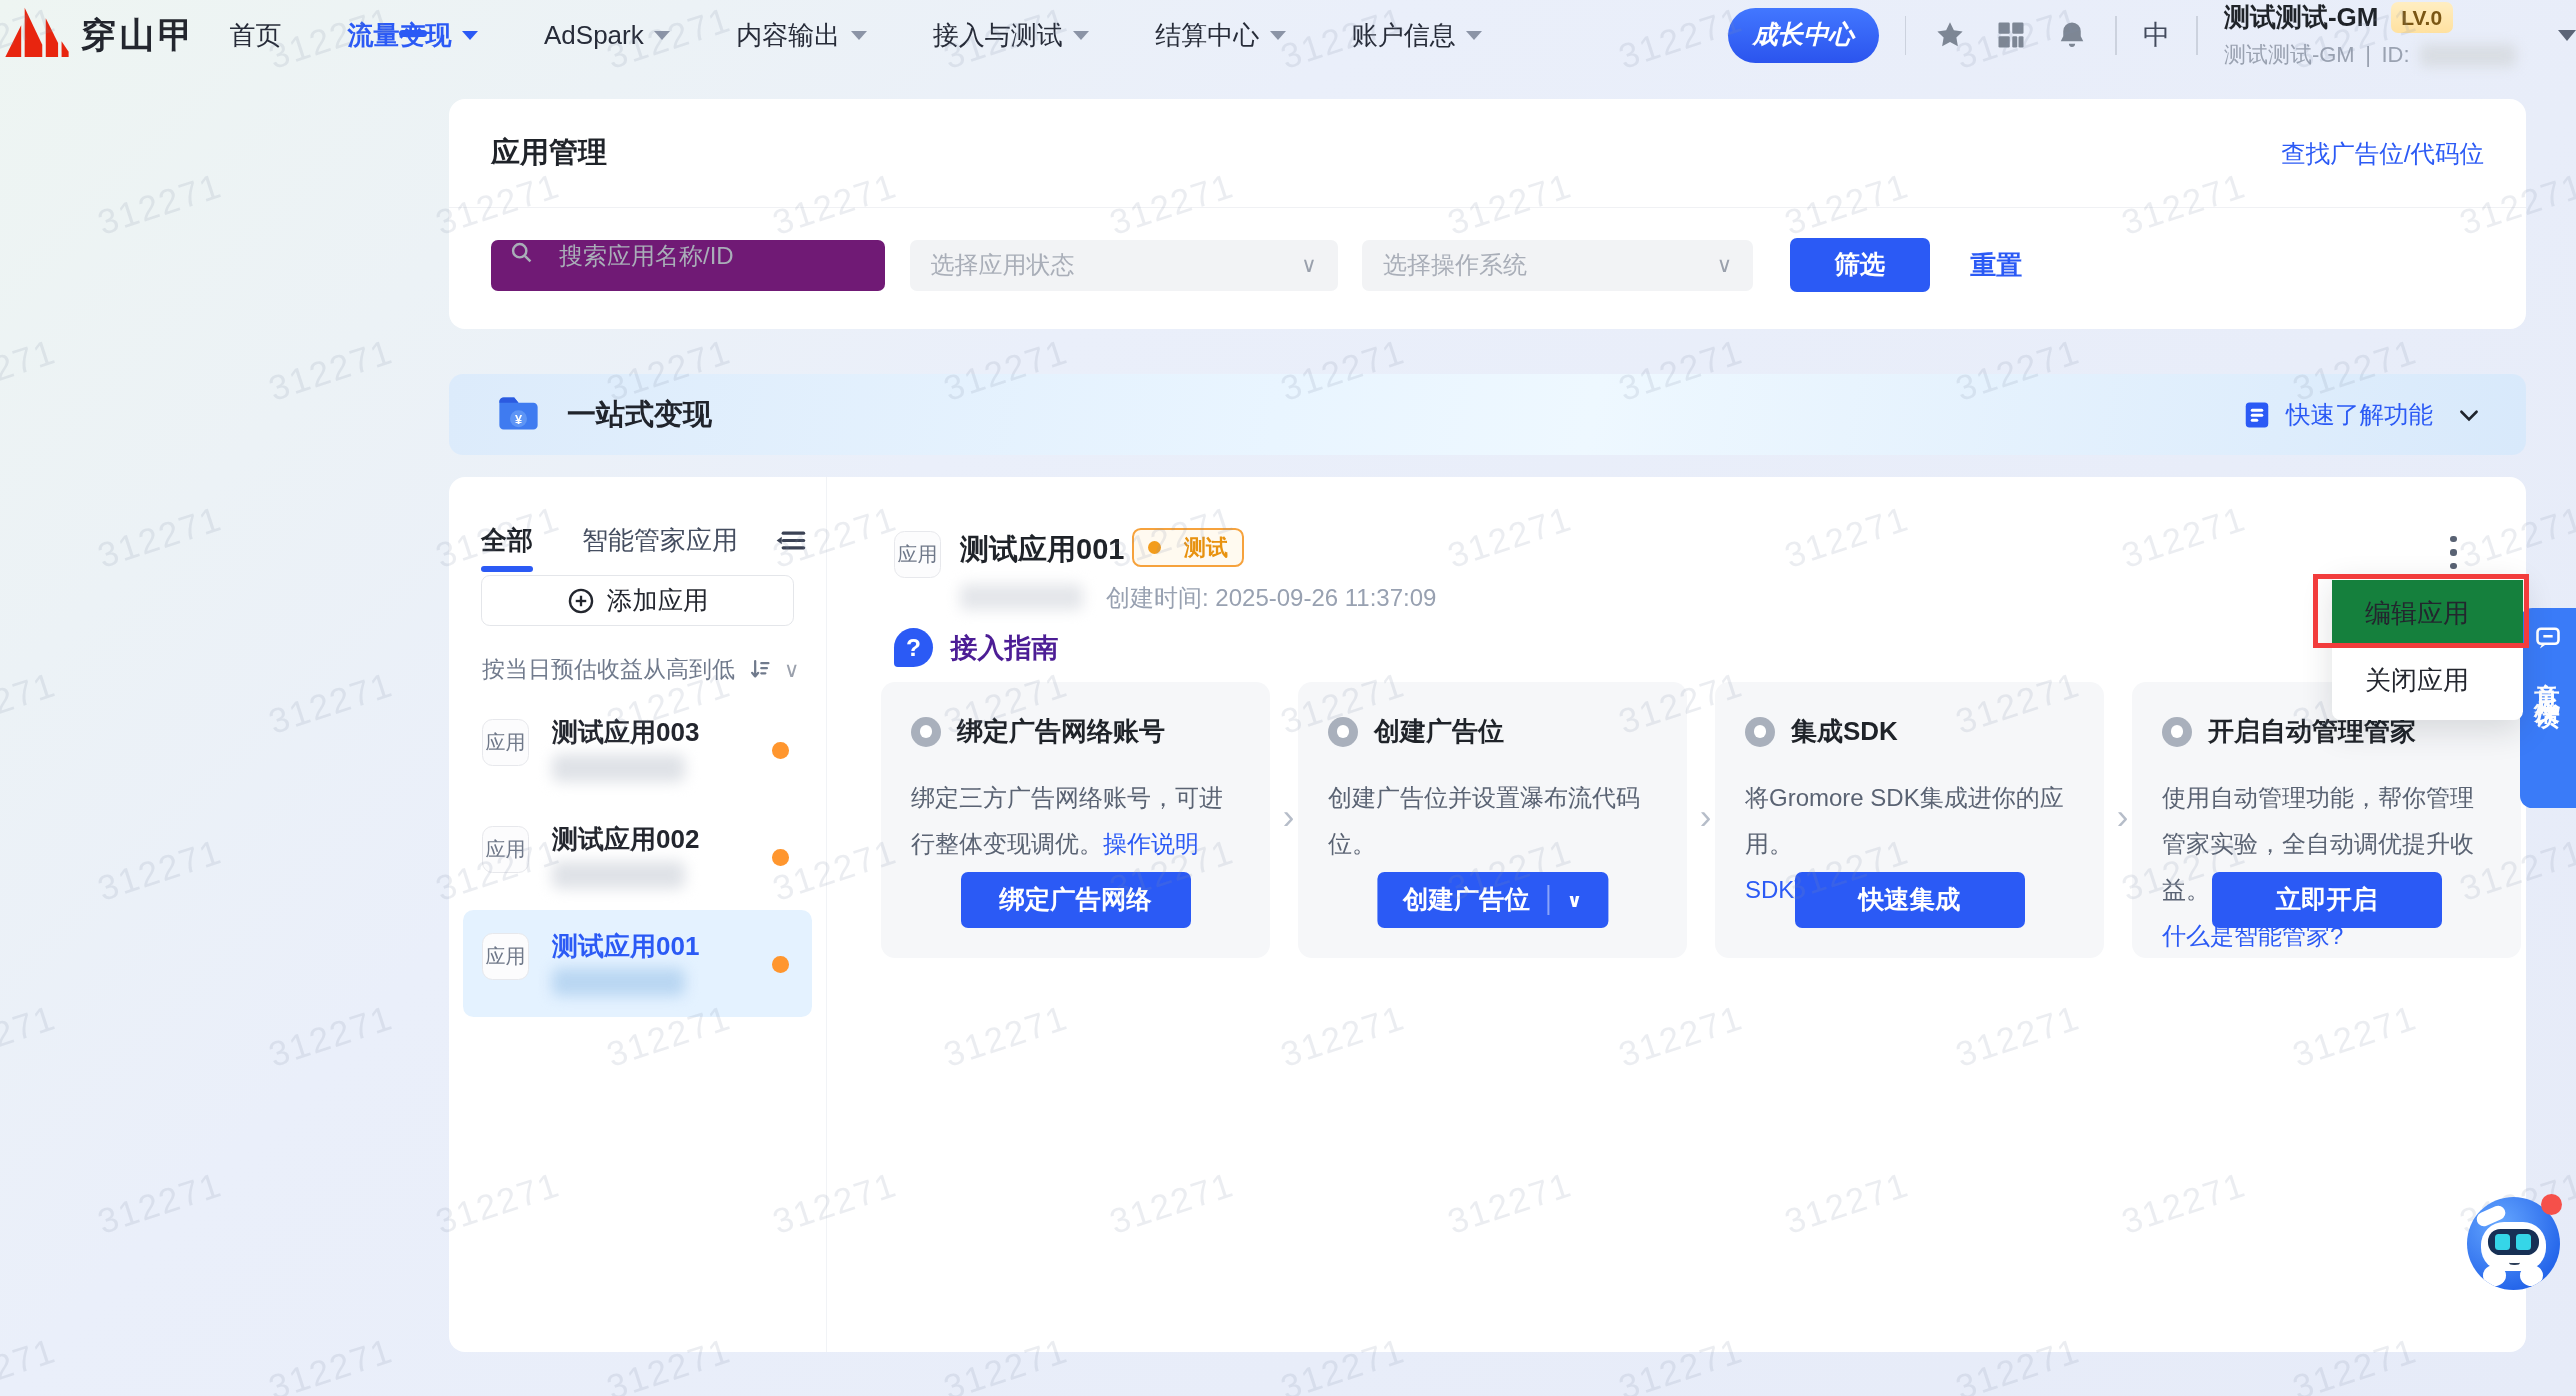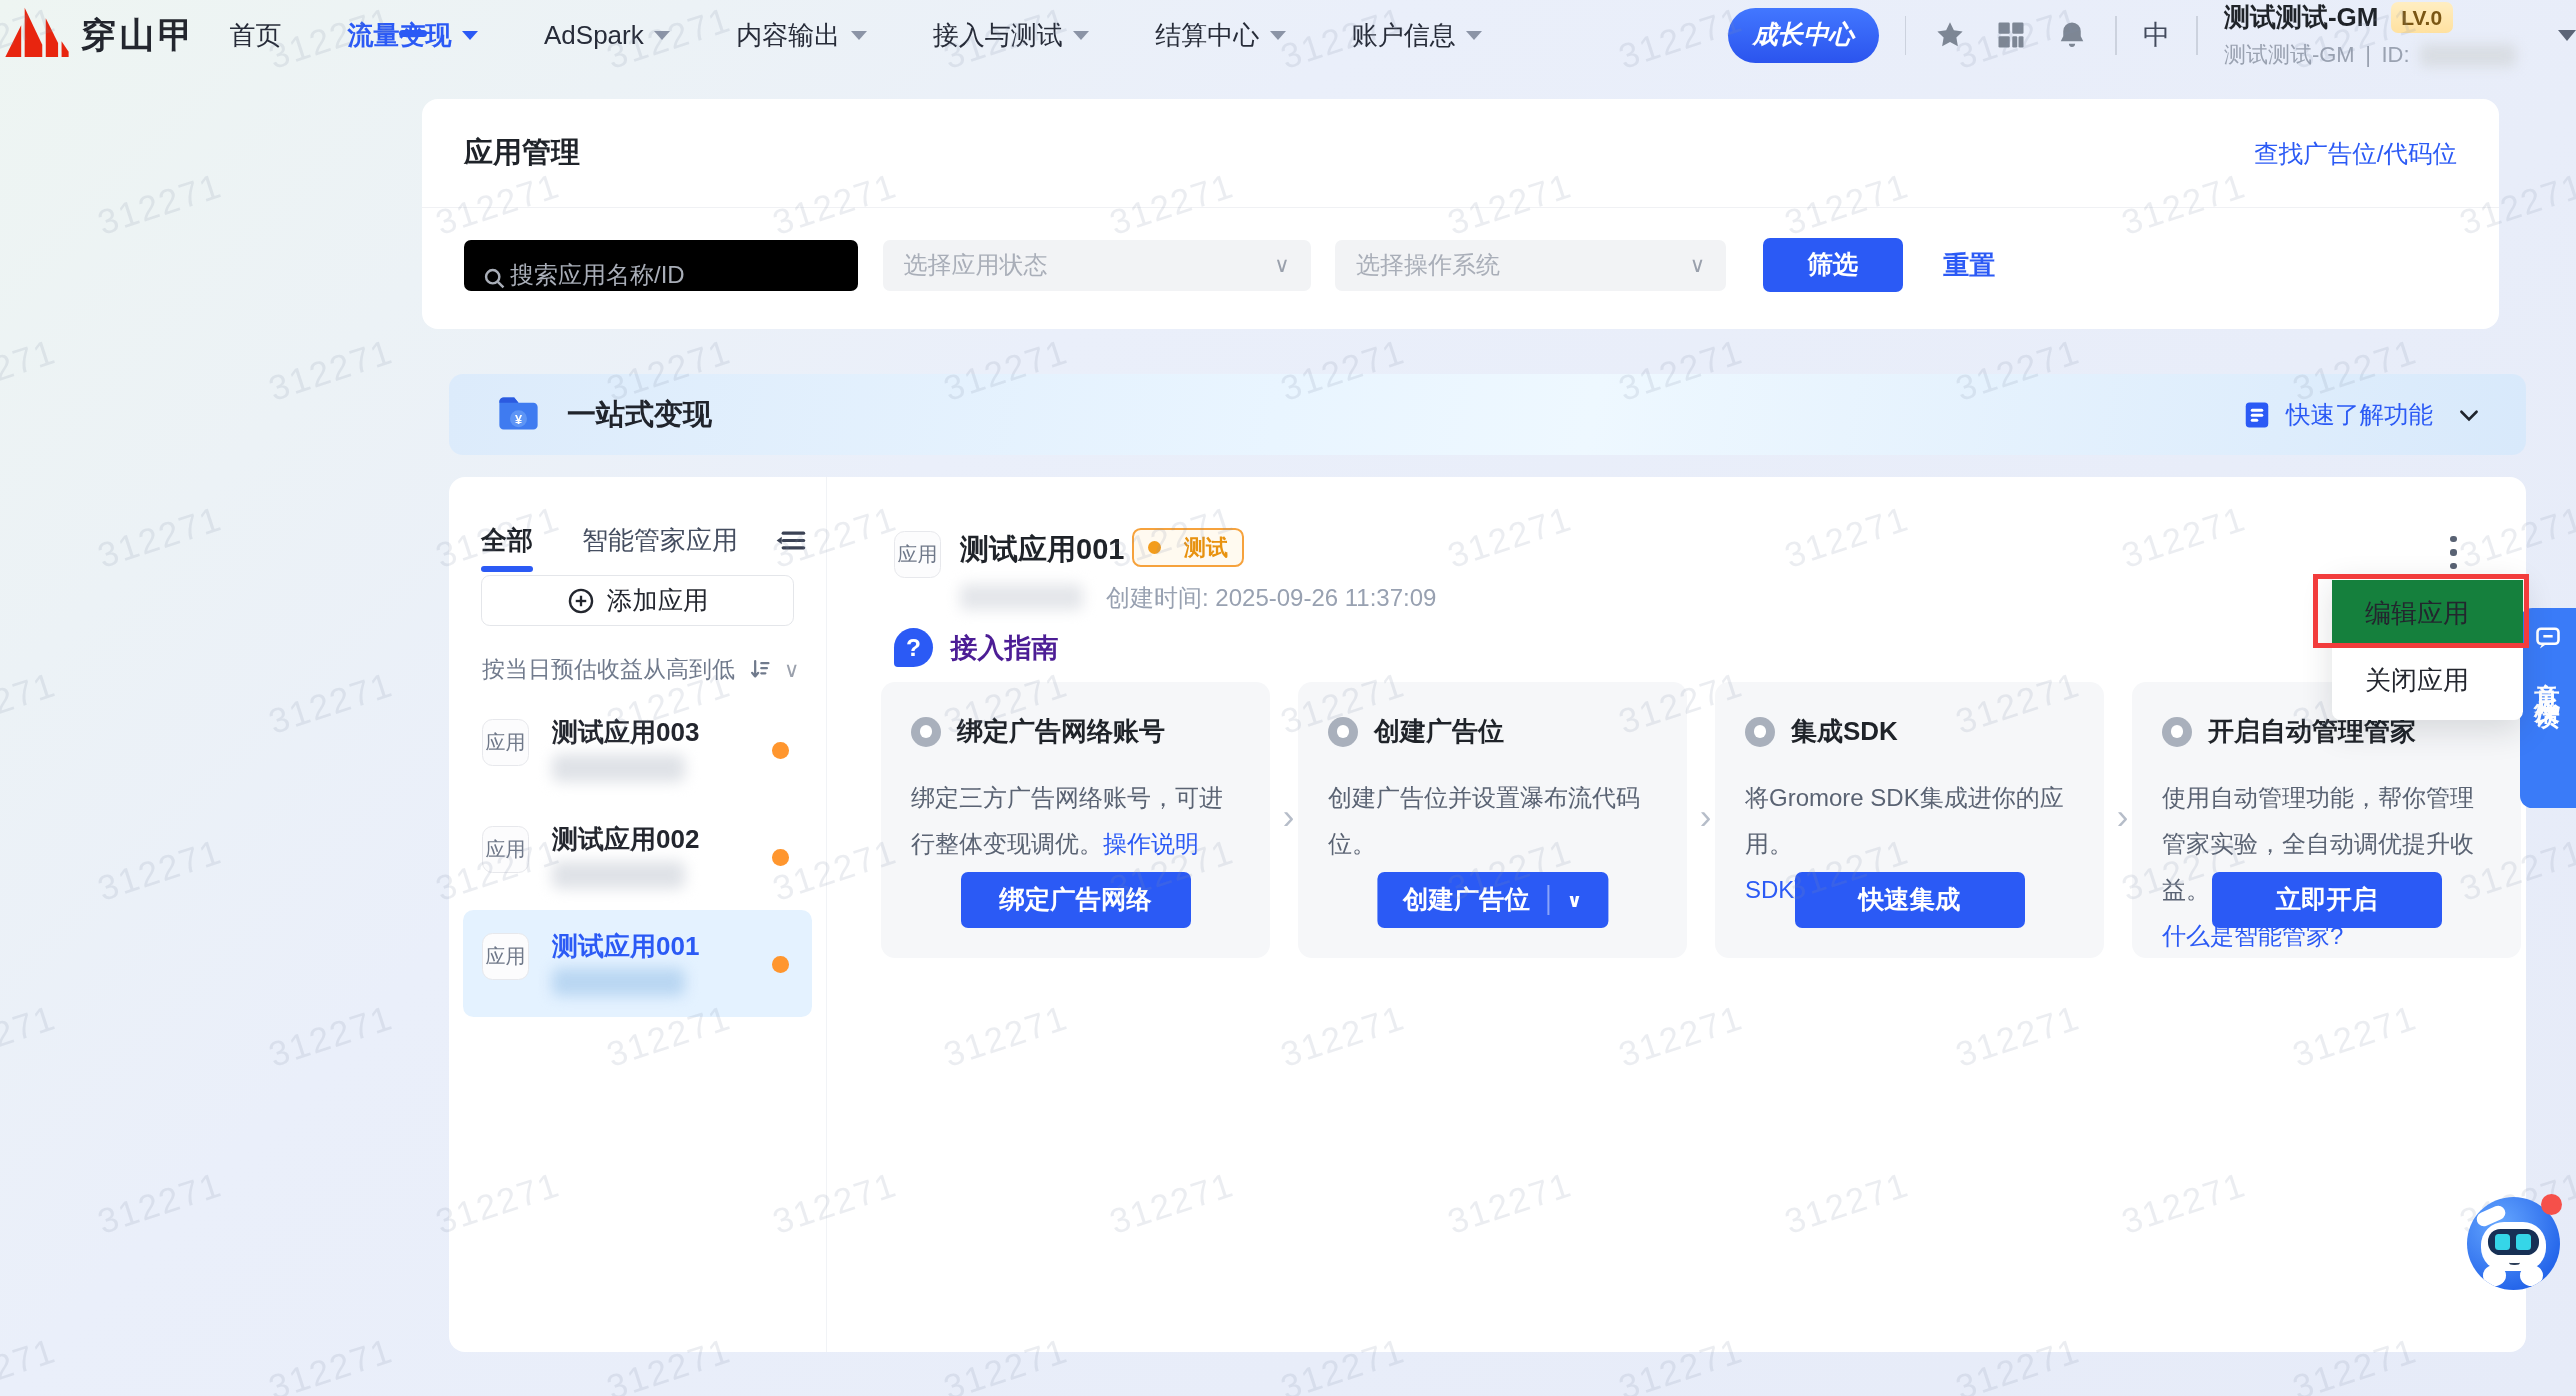--- a/index.html
+++ b/index.html
@@ -39,26 +39,26 @@
     padding:3.5px 10.5px; border-radius:7px; }
   .acc-line2 { display:flex; align-items:center; gap:10.5px; font-size:22px; color:#9aa2b1; }
   .blur-chip { border-radius:5.3px; background:#d9dde3; filter:blur(6.1px); }
   .acc-caret { width:0;height:0;border-left:9.6px solid transparent;border-right:9.6px solid transparent;
     border-top:11.4px solid #5c6577; margin-left:16px; }
 
   
   .sidebar { position:absolute; top:108; left:0; width:449px; bottom:0; z-index:5; }
 
   
-  .header-card { position:absolute; left:422px; top:99px; width:2077px; height:230px; background:#fff; border-radius:16px; z-index:6; }
+  .header-card { position:absolute; left:449px; top:99px; width:2077px; height:230px; background:#fff; border-radius:16px; z-index:6; }
   .hc-row1 { height:109px; display:flex; align-items:center; padding:0 42px; border-bottom:1.8px solid #f0f1f4; }
   .page-title { font-size:29px; font-weight:800; color:#1f2329; }
   .find-link { margin-left:auto; font-size:24.5px; color:#2b5af5; cursor:pointer; }
   .hc-row2 { display:flex; align-items:center; padding:30px 42px 0; gap:24.5px; }
-  .search-box { width:394px; height:51px; background:#000000; border-radius:7px; display:flex; align-items:flex-end; padding:0 17.5px; gap:4px; cursor:text; }
+  .search-box { width:394px; height:51px; background:#701a75; border-radius:7px; display:flex; align-items:flex-start; padding:0 17.5px; gap:26px; cursor:text; }
   .search-box .ph { font-size:24px; color:#a9aeb8; }
   .sel-box { height:51px; background:#f2f3f5; border-radius:7px; display:flex; align-items:center; padding:0 21px; cursor:pointer; }
   .sel-box .ph { font-size:24px; color:#a9aeb8; }
   .sel-box .chev { margin-left:auto; color:#9aa0ac; font-size:21px; }
   .sel-status { width:428px; }
   .sel-os { width:391px; }
   .btn-filter { width:140px; height:54px; background:#2b5af5; border-radius:7px; color:#fff; font-size:25.4px; font-weight:700;
     display:flex; align-items:center; justify-content:center; cursor:pointer; margin-left:12.3px; }
   .link-reset { font-size:26px; color:#2b5af5; font-weight:600; margin-left:16px; cursor:pointer; }
 

